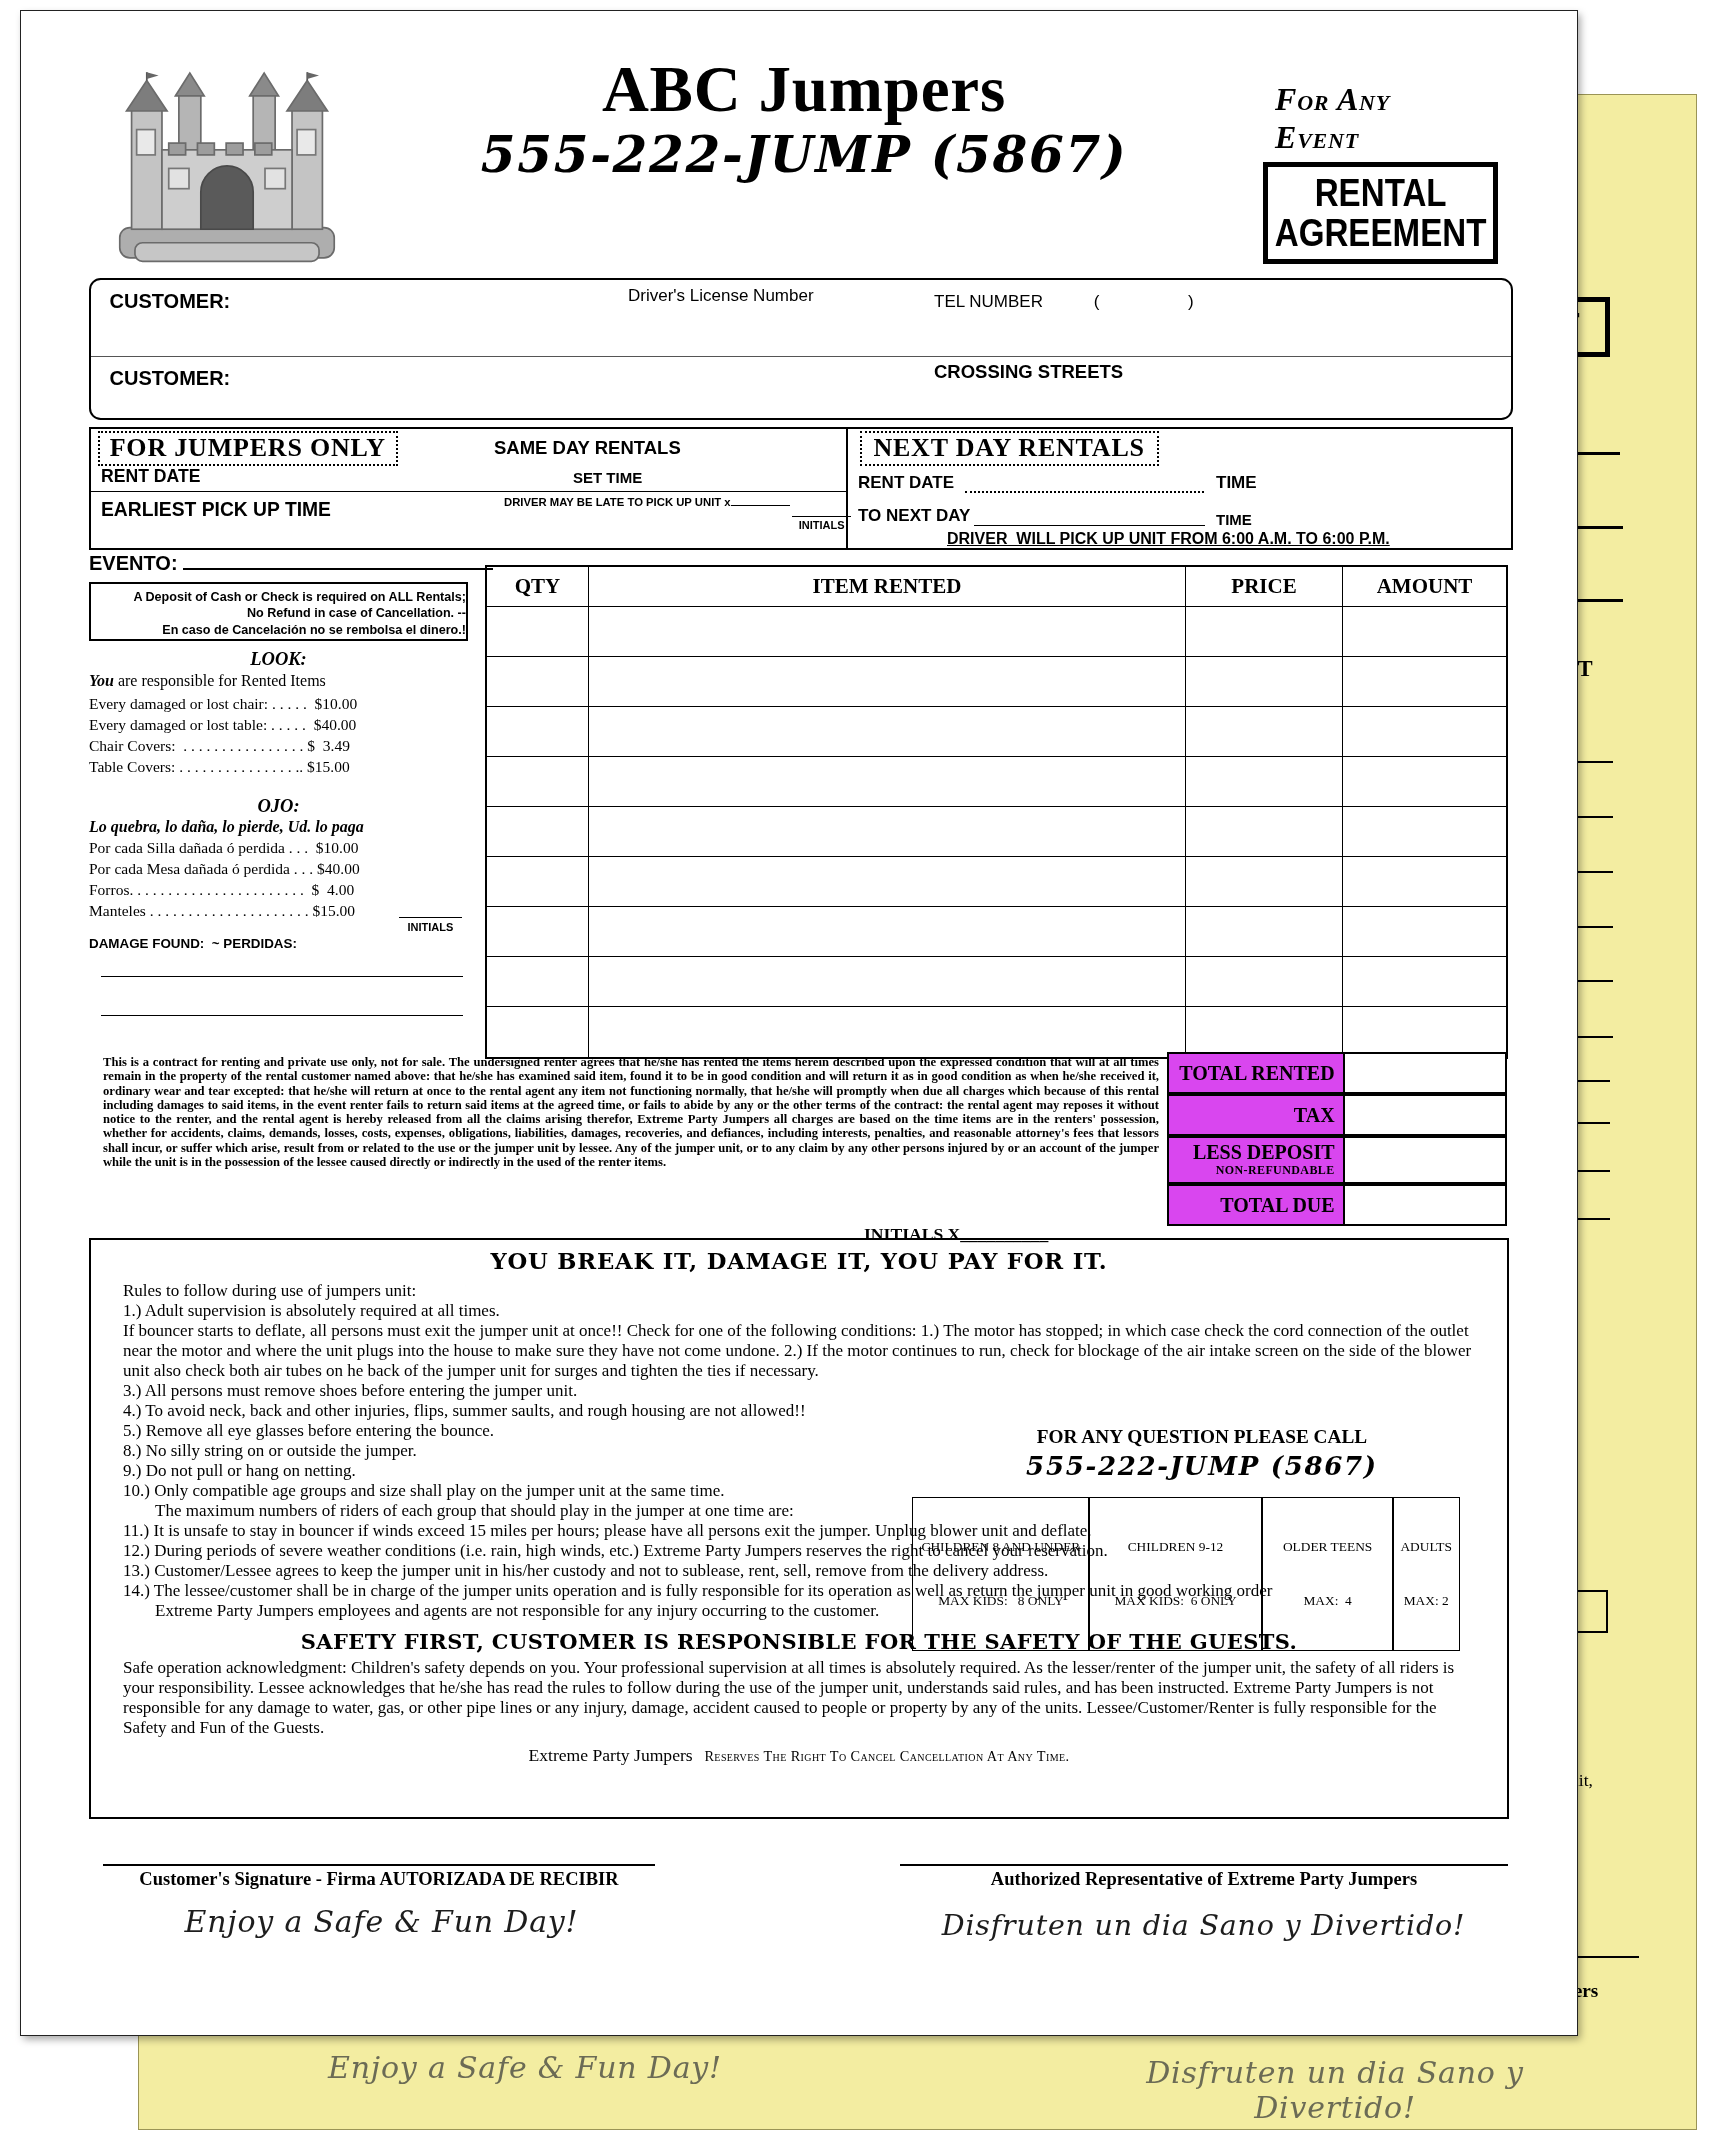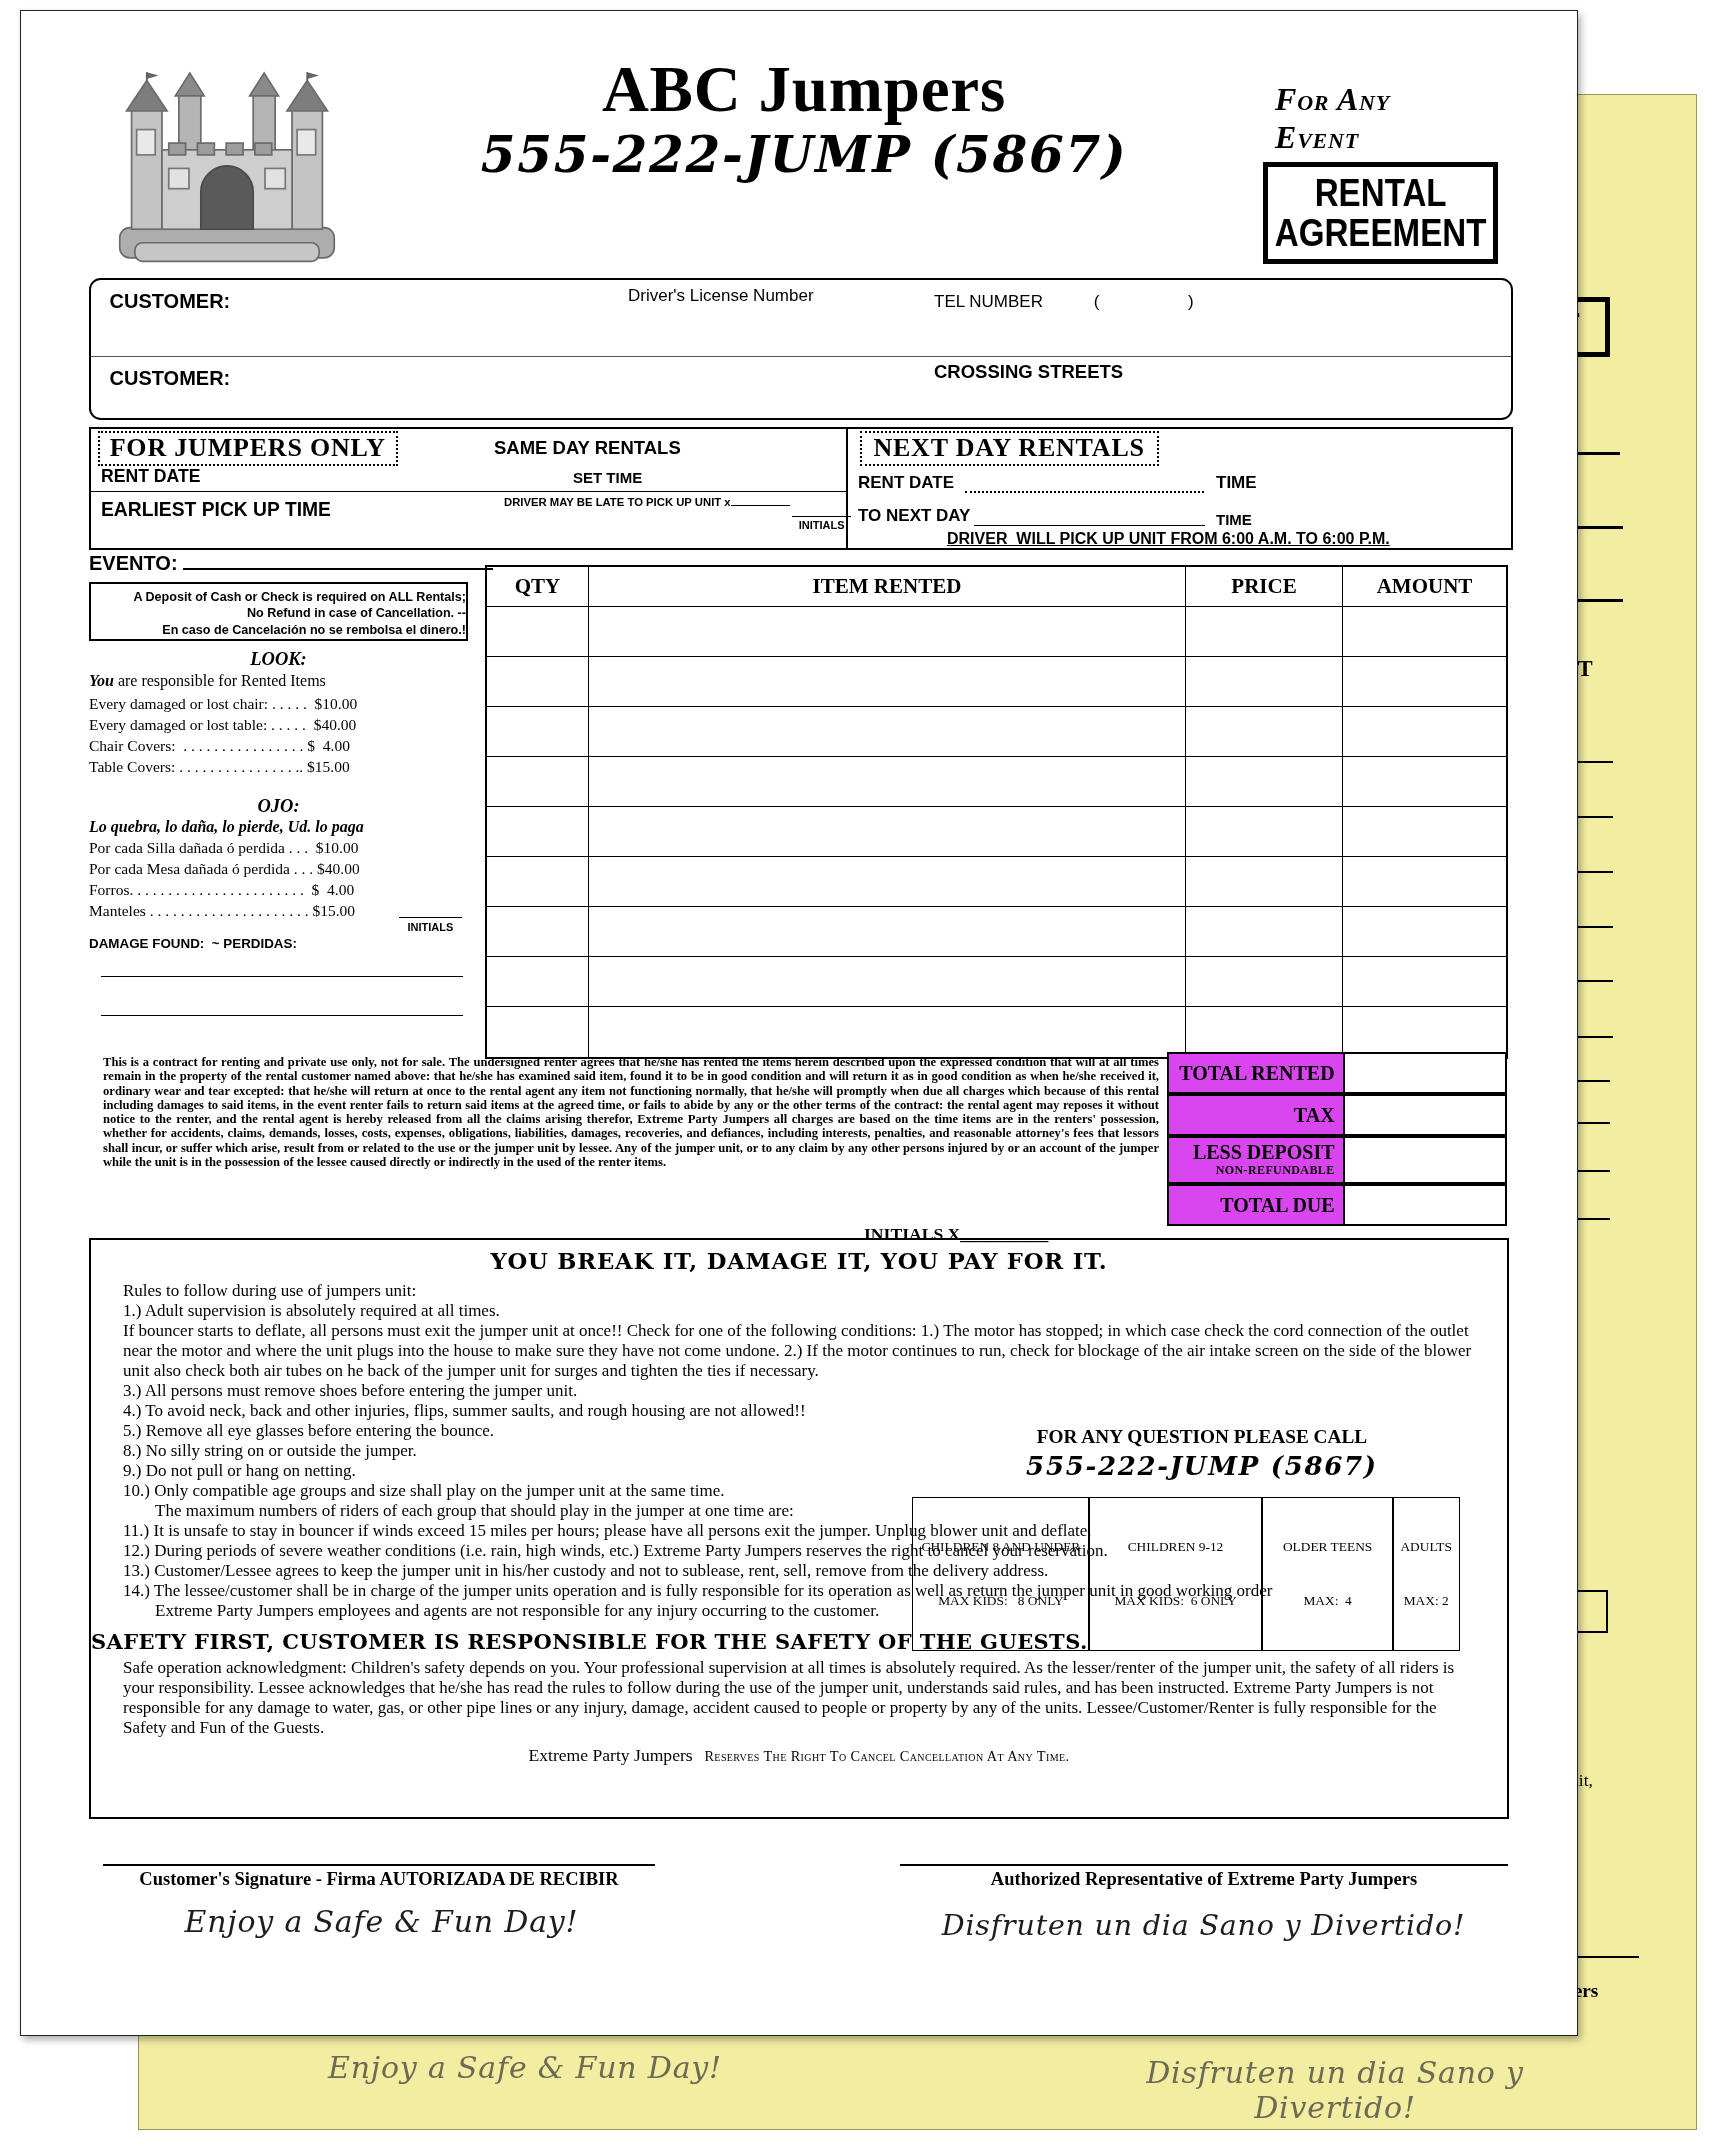--- a/index.html
+++ b/index.html
@@ -123,21 +123,21 @@
   .rules-body{margin:6.7px 23.5px 0 32px;font:17px/20px "Liberation Serif",serif;}
   .r-sub{padding-left:32px;}
   .q-block{left:913px;top:186px;width:396px;text-align:center;}
   .q-l1{font:bold 19.3px "Liberation Serif",serif;}
   .q-l2{font:bold italic 26px "DejaVu Serif",serif;letter-spacing:1.7px;margin-top:3.4px;}
   .cap-table{left:821px;top:257px;display:flex;text-align:center;}
   .cap-cell{border:1.7px solid #000;margin-left:-1.7px;padding:3.4px 3.4px;
     font:13.4px/1.35 "Liberation Serif",serif;white-space:pre;}
   .cap-cell:first-child{margin-left:0;}
   .cap-c1{width:169px;}.cap-c2{width:166px;}.cap-c3{width:124px;}.cap-c4{width:59px;}
-  .safety-title{font:bold 21px "DejaVu Serif",serif;margin:8.4px 0 3.4px;letter-spacing:0.4px;}
+  .safety-title{text-align:center;font:bold 21px "DejaVu Serif",serif;margin:8.4px 0 3.4px;letter-spacing:0.4px;}
   .safety-text{margin:0 23.5px 0 32px;font:17px/20px "Liberation Serif",serif;}
   .cancel-line{text-align:center;margin-top:6.7px;font-family:"Liberation Serif",serif;}
   .cancel-name{font-size:17.6px;}
   .cancel-rest{font-variant:small-caps;font-size:14.3px;margin-left:8.4px;letter-spacing:0.4px;}
 
   
   .sig-line{border-top:2.1px solid #000;height:0;top:1853px;}
   .sig-line.left,.sig-label.left{left:82px;width:552px;}
   .sig-line.right,.sig-label.right{left:879px;width:608px;}
   .sig-label{top:1858px;text-align:center;font:bold 18.5px "Liberation Serif",serif;}
@@ -266,21 +266,21 @@
     <div>En caso de Cancelación no se rembolsa el dinero.!</div>
   </div>
 
   <div class="abs look-block">
     <div class="look-title">LOOK:</div>
     <div class="resp-line">
       <span class="resp-you">You</span><span> are responsible for Rented Items</span>
     </div>
     <div class="price-item">Every damaged or lost chair: . . . . .  $10.00</div>
     <div class="price-item">Every damaged or lost table: . . . . .  $40.00</div>
-    <div class="price-item">Chair Covers:  . . . . . . . . . . . . . . . . $  4.00</div>
+    <div class="price-item">Chair Covers:  . . . . . . . . . . . . . . . . $  3.49</div>
     <div class="price-item">Table Covers: . . . . . . . . . . . . . . . .. $15.00</div>
     <div class="ojo-title">OJO:</div>
     <div class="ojo-sub">Lo quebra, lo daña, lo pierde, Ud. lo paga</div>
     <div class="price-item">Por cada Silla dañada ó perdida . . .  $10.00</div>
     <div class="price-item">Por cada Mesa dañada ó perdida . . . $40.00</div>
     <div class="price-item">Forros. . . . . . . . . . . . . . . . . . . . . . .  $  4.00</div>
     <div class="price-item">Manteles . . . . . . . . . . . . . . . . . . . . . $15.00</div>
   </div>
 
   <div class="abs damage-label">DAMAGE FOUND:  ~ PERDIDAS:</div>

